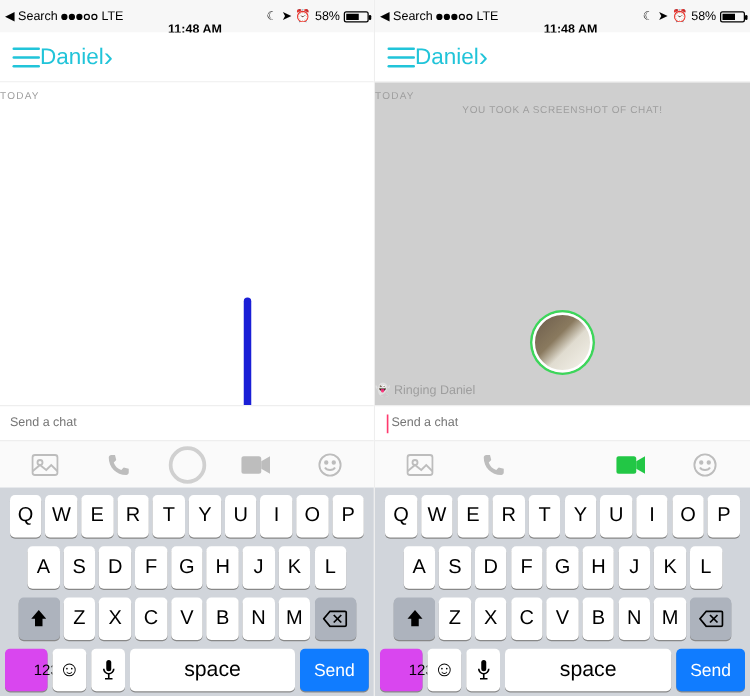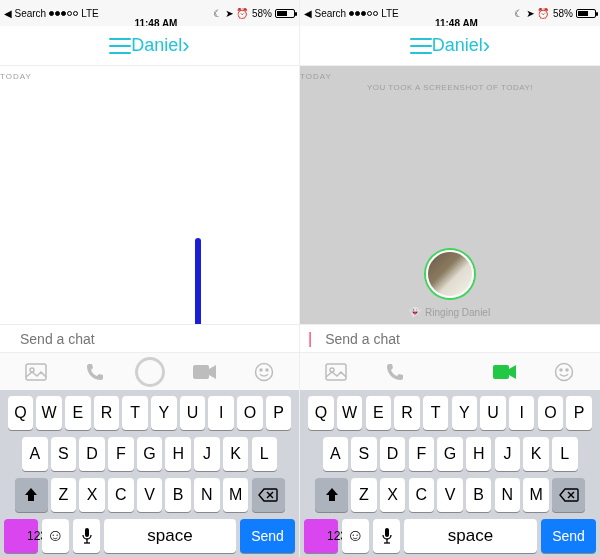--- a/index.html
+++ b/index.html
@@ -13,43 +13,43 @@
   .sb-left, .sb-right { display: flex; align-items: center; gap: 3px; }
   .sb-center { font-weight: 600; margin-top: 20px; }
   .dots { display: flex; gap: 1px; }
   .dot { width: 5px; height: 5px; border-radius: 50%; border: 1px solid #000; }
   .dot.f { background: #000; }
   .batt { width: 20px; height: 9px; border: 1px solid #000; border-radius: 2px; position: relative; }
   .batt::after { content: ""; position: absolute; right: -3px; top: 2px; width: 2px; height: 4px; background: #000; border-radius: 1px; }
   .batt .fill { position: absolute; left: 1px; top: 1px; bottom: 1px; width: 58%; background: #000; }
 
   
-  .navbar { height: 40px; display: flex; align-items: center; justify-content: center; padding: 0 10px; background: #fff; border-bottom: 1px solid #eee; }
+  .navbar { height: 40px; display: flex; align-items: center; justify-content: flex-start; padding: 0 10px; background: #fff; border-bottom: 1px solid #eee; }
   .hamburger { width: 22px; height: 16px; display: flex; flex-direction: column; justify-content: space-between; }
   .hamburger span { height: 2px; background: #21c4d9; border-radius: 1px; }
   .title { color: #21c4d9; font-size: 18px; font-weight: 400; }
   .chev { color: #21c4d9; font-size: 22px; font-weight: 300; }
 
   
   .chatbody { flex: 1; position: relative; overflow: hidden; }
   .chatbody.light { background: #fff; }
   .chatbody.dark { background: #cfcfcf; }
   .daylabel { font-size: 8px; letter-spacing: 1px; color: #9e9e9e; padding-top: 6px; }
   .subday { text-align: center; font-size: 8px; letter-spacing: 0.5px; color: #9e9e9e; margin-top: 2px; }
 
   .avatar-circle { position: absolute; bottom: 26px; left: 50%; transform: translateX(-50%); width: 48px; height: 48px; border-radius: 50%; border: 2px solid #fff; background: linear-gradient(135deg,#6b5b4a 0%,#8a7a5f 40%,#e0dcd0 60%,#f5f3ec 100%); box-shadow: 0 0 0 2px #3cd65a; }
-  .ringing { position: absolute; bottom: 6px; left: 0; right: 0; text-align: center; font-size: 10px; color: #9e9e9e; }
+  .ringing { position: absolute; bottom: 6px; left: 0; right: 0; font-size: 10px; color: #9e9e9e; }
   .ringing .gh { font-family: Arial; }
 
   
   .arrow { position: absolute; left: 183px; top: 170px; pointer-events: none; }
 
   
   .inputrow { height: 28px; display: flex; align-items: center; padding: 0 8px; background: #fff; border-top: 1px solid #eee; }
-  .inputrow input { border: none; outline: none; font-size: 14px; color: #be185d; width: 100%; background: transparent; margin-left: 12px; }
+  .inputrow input { border: none; outline: none; font-size: 10px; color: #be185d; width: 100%; background: transparent; }
 
   
   .toolbar { height: 38px; display: flex; align-items: center; justify-content: space-around; background: #fafafa; border-top: 1px solid #eee; padding: 0 6px; }
   .toolbar .ic { color: #bdbdbd; display: flex; align-items: center; justify-content: center; width: 38px; height: 26px; }
   .toolbar .ic.active { color: #22c745; }
   .shutter { width: 30px; height: 30px; border: 3px solid #d0d0d0; border-radius: 50%; }
 
   
   .kbd { background: #d1d5db; padding: 6px 3px 4px; }
   .krow { display: flex; justify-content: center; gap: 3.2px; margin-bottom: 7px; }
@@ -239,21 +239,21 @@
           <span></span>
           <span></span>
           <span></span>
         </div>
       <div class="title">Daniel</div>
       <div class="chev">›</div>
     </div>
 
     <div class="chatbody dark">
       <div class="daylabel">TODAY</div>
-      <div class="subday">YOU TOOK A SCREENSHOT OF TODAY!</div>
+      <div class="subday">YOU TOOK A SCREENSHOT OF CHAT!</div>
       <div class="avatar-circle"></div>
       <div class="ringing"><span class="gh">👻</span> <span>Ringing Daniel</span></div>
     </div>
 
     <div class="inputrow">
       <span style="color:#ff3a6e;margin-right:1px">|</span>
       <input placeholder="Send a chat" style="">
     </div>
 
     <div class="toolbar">

